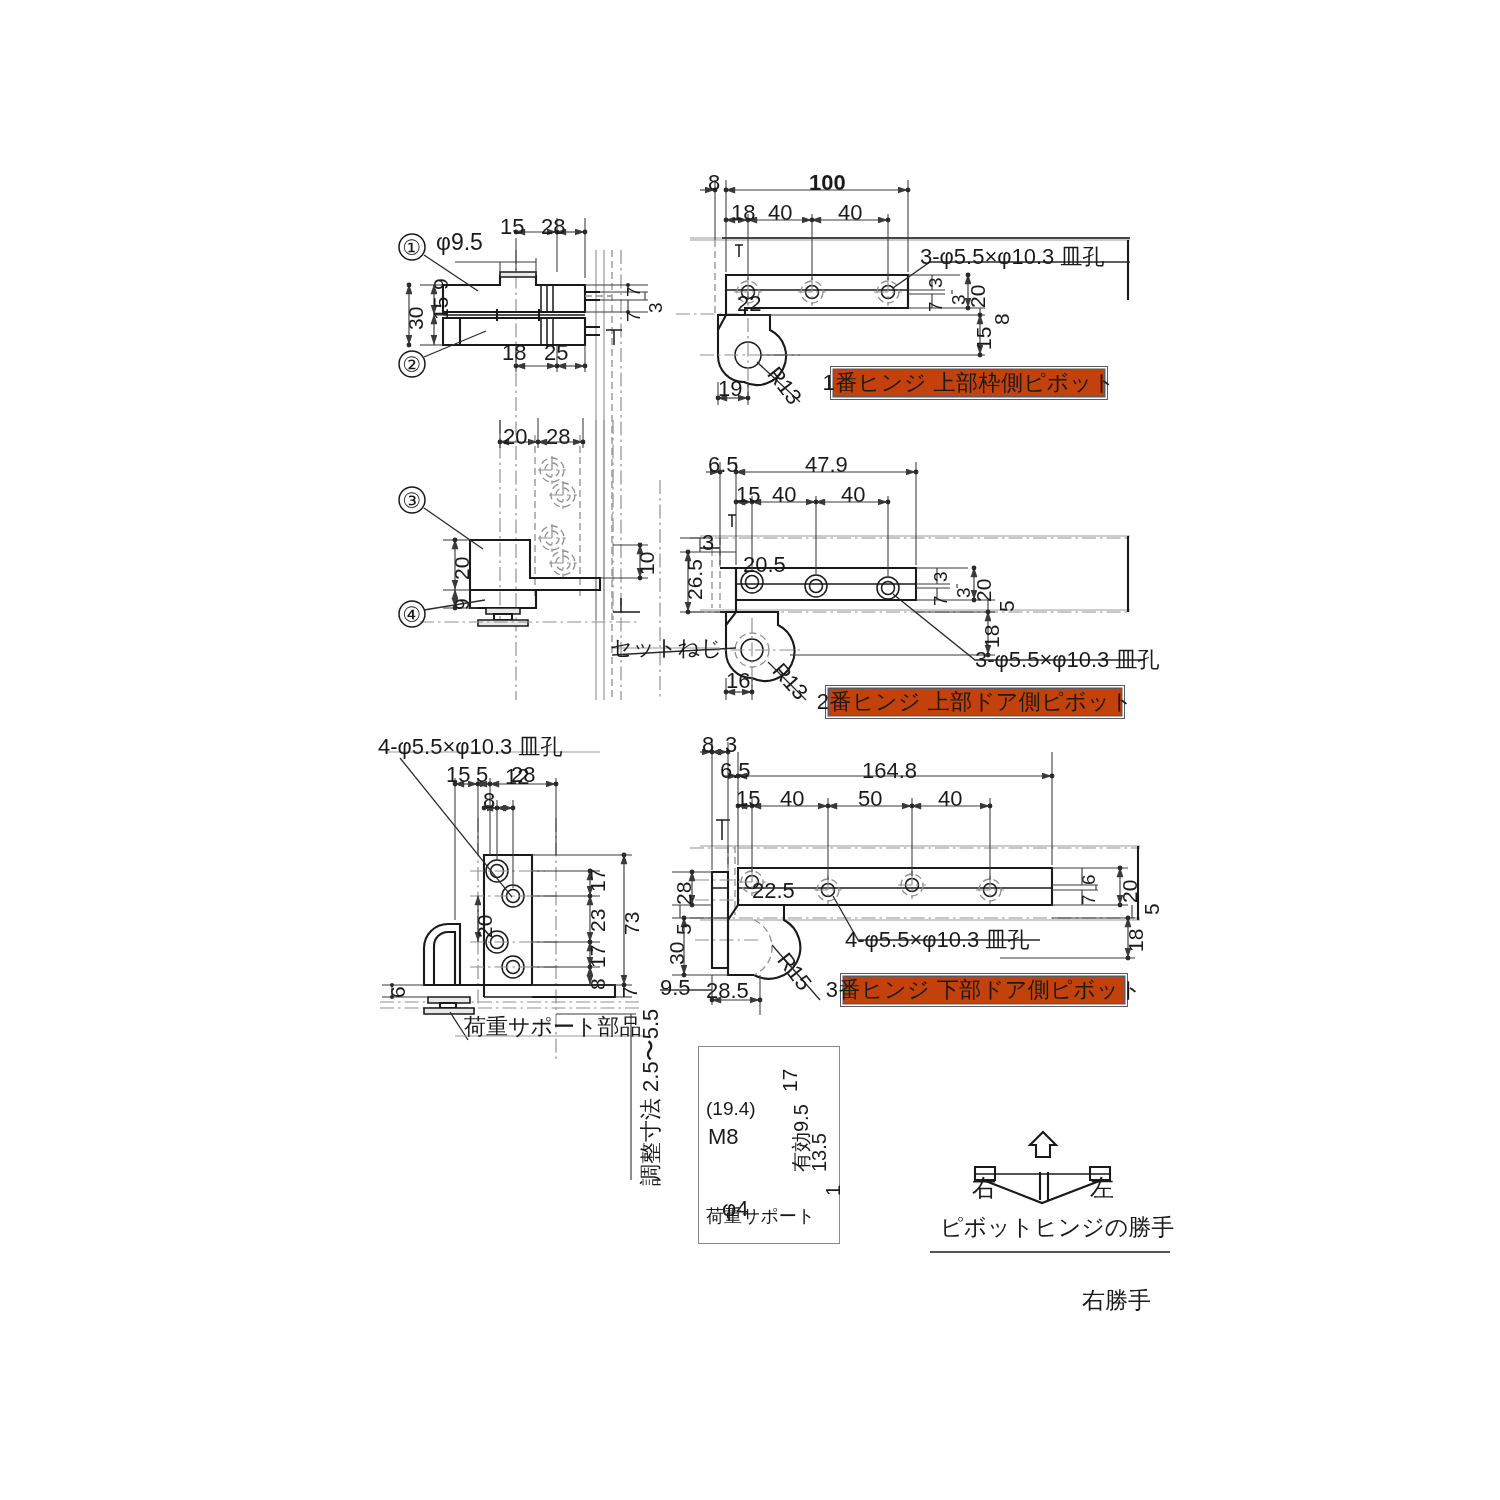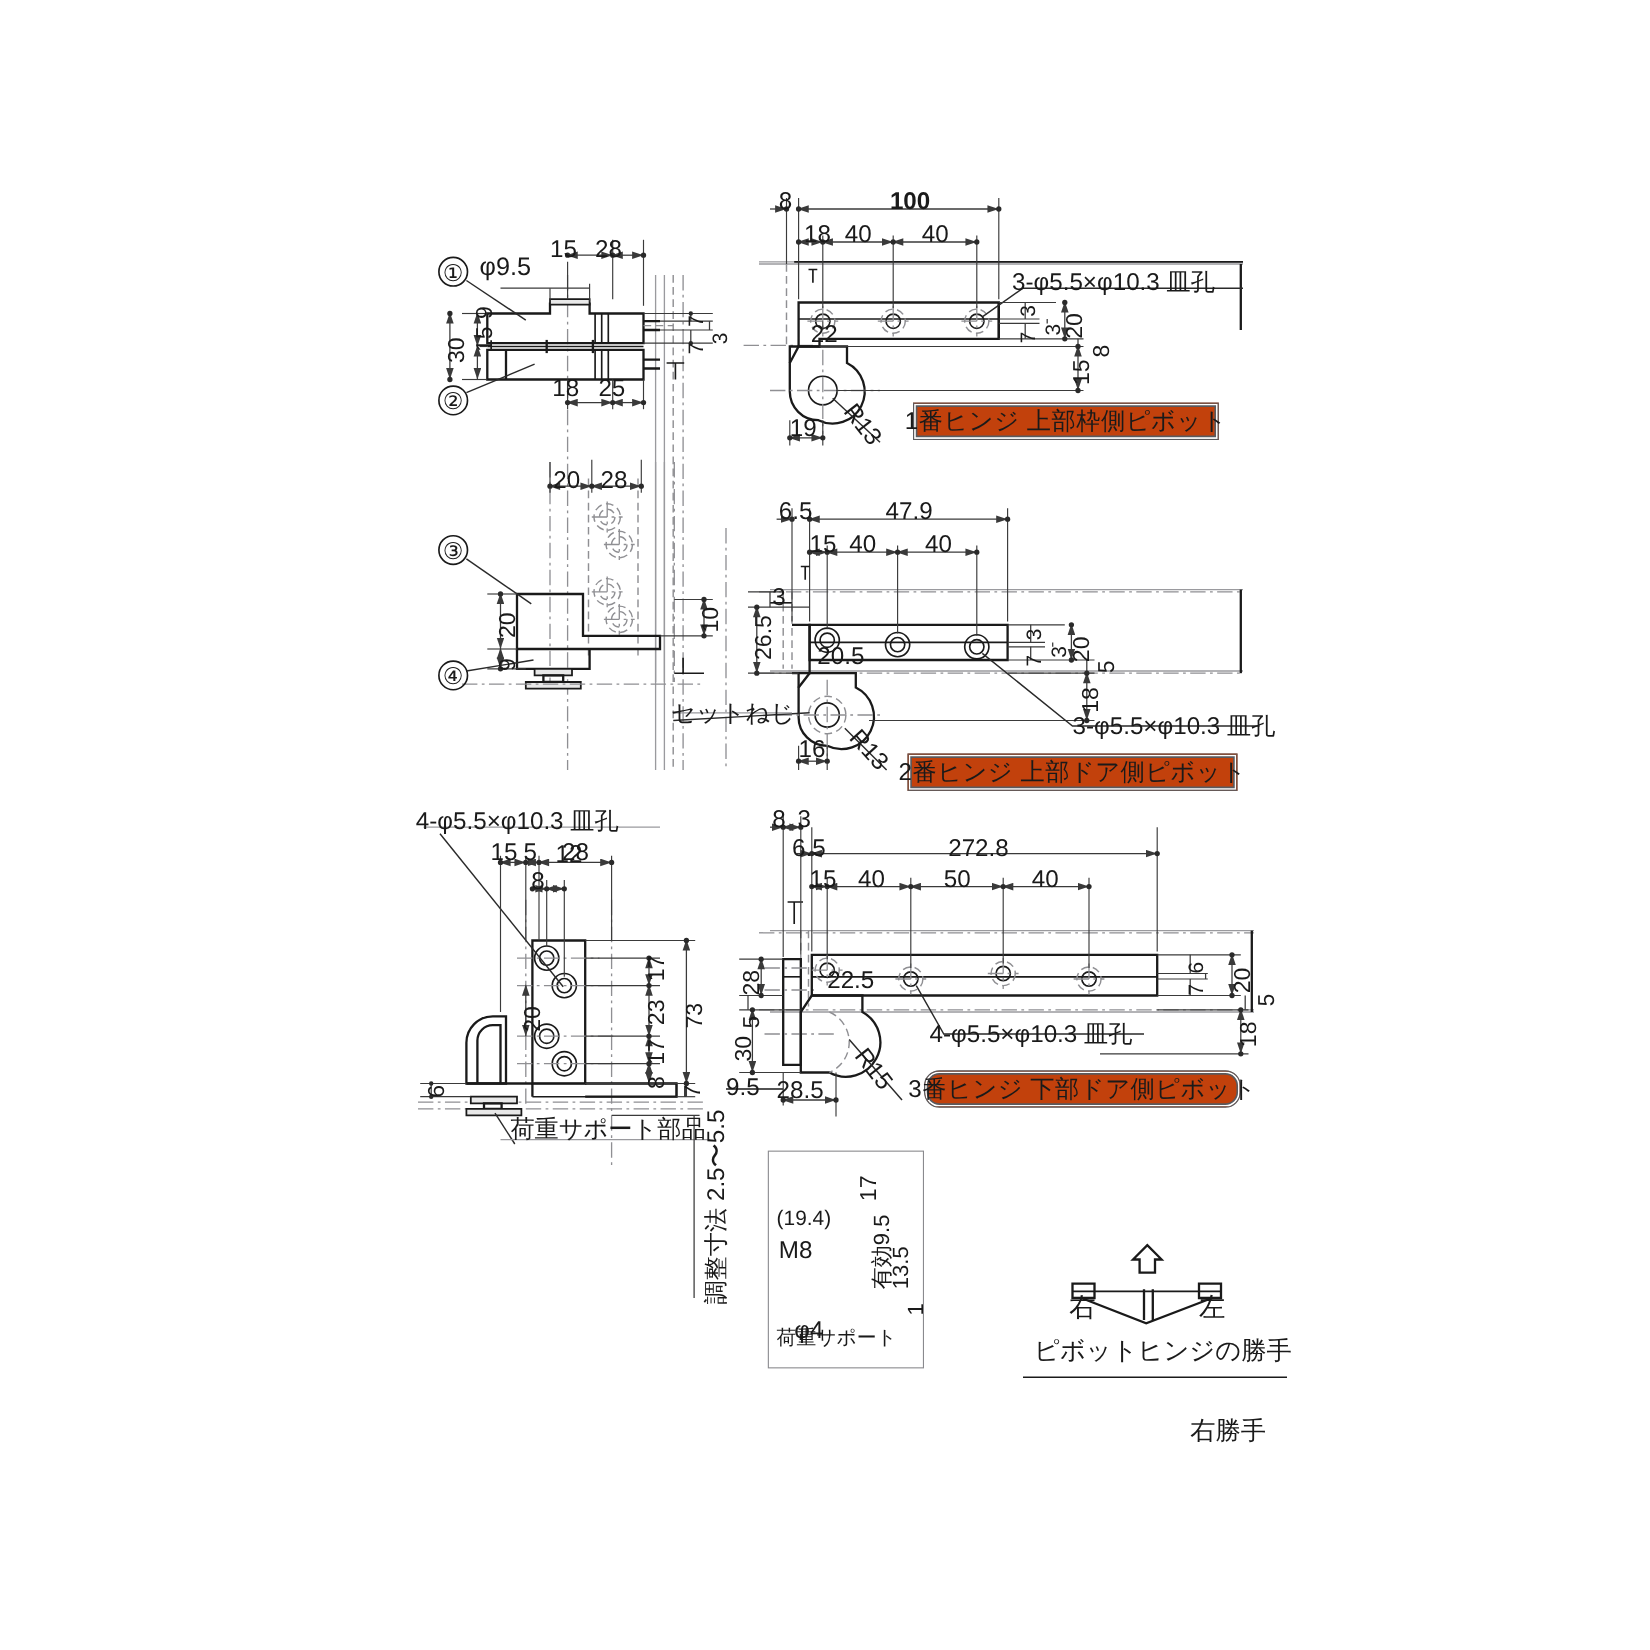--- a/index.html
+++ b/index.html
@@ -640,55 +640,55 @@
 <div class="plain" style="left:782px;top:362px;transform:rotate(52deg);transform-origin:0 0;">R13</div>
 <div class="boxlabel" style="left:830px;top:366px;width:278px;height:34px;">1番ヒンジ 上部枠側ピボット</div>
 
 <div class="plain" style="left:708px;top:452px;">6.5</div>
 <div class="plain" style="left:805px;top:452px;">47.9</div>
 <div class="plain" style="left:736px;top:482px;">15</div>
 <div class="plain" style="left:772px;top:482px;">40</div>
 <div class="plain" style="left:841px;top:482px;">40</div>
 <div class="plain" style="left:702px;top:530px;">3</div>
 <div class="vtext" style="left:683px;top:600px;">26.5</div>
-<div class="plain" style="left:743px;top:584px;">20.5</div>
+<div class="plain" style="left:743px;top:552px;">20.5</div>
 <div class="vtext" style="left:930px;top:606px;font-size:19px;">7</div>
 <div class="vtext" style="left:930px;top:582px;font-size:19px;">3</div>
 <div class="vtext" style="left:953px;top:598px;font-size:19px;">3</div>
 <div class="vtext" style="left:972px;top:602px;">20</div>
 <div class="vtext" style="left:995px;top:612px;">5</div>
 <div class="vtext" style="left:980px;top:648px;">18</div>
 <div class="plain" style="left:610px;top:633px;">セットねじ</div>
 <div class="plain" style="left:726px;top:668px;">16</div>
 <div class="plain" style="left:786px;top:658px;transform:rotate(48deg);transform-origin:0 0;">R13</div>
 <div class="plain" style="left:975px;top:645px;font-size:22px;">3-φ5.5×φ10.3 皿孔</div>
 <div class="boxlabel" style="left:825px;top:685px;width:300px;height:34px;">2番ヒンジ 上部ドア側ピボット</div>
 
 <div class="plain" style="left:702px;top:732px;">8</div>
 <div class="plain" style="left:725px;top:732px;">3</div>
 <div class="plain" style="left:720px;top:758px;">6.5</div>
-<div class="plain" style="left:862px;top:758px;">272.8</div>
+<div class="plain" style="left:862px;top:758px;">164.8</div>
 <div class="plain" style="left:736px;top:786px;">15</div>
 <div class="plain" style="left:780px;top:786px;">40</div>
 <div class="plain" style="left:858px;top:786px;">50</div>
 <div class="plain" style="left:938px;top:786px;">40</div>
 <div class="vtext" style="left:672px;top:905px;">28</div>
 <div class="vtext" style="left:672px;top:935px;">5</div>
 <div class="vtext" style="left:665px;top:965px;">30</div>
 <div class="plain" style="left:660px;top:975px;">9.5</div>
 <div class="plain" style="left:706px;top:978px;">28.5</div>
 <div class="plain" style="left:752px;top:878px;">22.5</div>
 <div class="vtext" style="left:1078px;top:905px;font-size:19px;">7</div>
 <div class="vtext" style="left:1078px;top:885px;font-size:19px;">6</div>
 <div class="vtext" style="left:1118px;top:903px;">20</div>
 <div class="vtext" style="left:1140px;top:915px;">5</div>
 <div class="vtext" style="left:1124px;top:952px;">18</div>
 <div class="plain" style="left:845px;top:925px;font-size:22px;">4-φ5.5×φ10.3 皿孔</div>
 <div class="plain" style="left:792px;top:948px;transform:rotate(52deg);transform-origin:0 0;">R15</div>
-<div class="boxlabel" style="left:840px;top:973px;width:288px;height:34px;border-radius:14px;">3番ヒンジ 下部ドア側ピボット</div>
+<div class="boxlabel" style="left:840px;top:973px;width:288px;height:34px;">3番ヒンジ 下部ドア側ピボット</div>
 
 <div class="plain" style="left:378px;top:732px;font-size:22px;">4-φ5.5×φ10.3 皿孔</div>
 <div class="plain" style="left:446px;top:762px;">15</div>
 <div class="plain" style="left:476px;top:762px;">5</div>
 <div class="plain" style="left:511px;top:762px;">28</div>
 <div class="plain" style="left:483px;top:788px;">8</div>
 <div class="plain" style="left:505px;top:764px;">12</div>
 <div class="vtext" style="left:586px;top:892px;">17</div>
 <div class="vtext" style="left:586px;top:932px;">23</div>
 <div class="vtext" style="left:586px;top:968px;">17</div>

